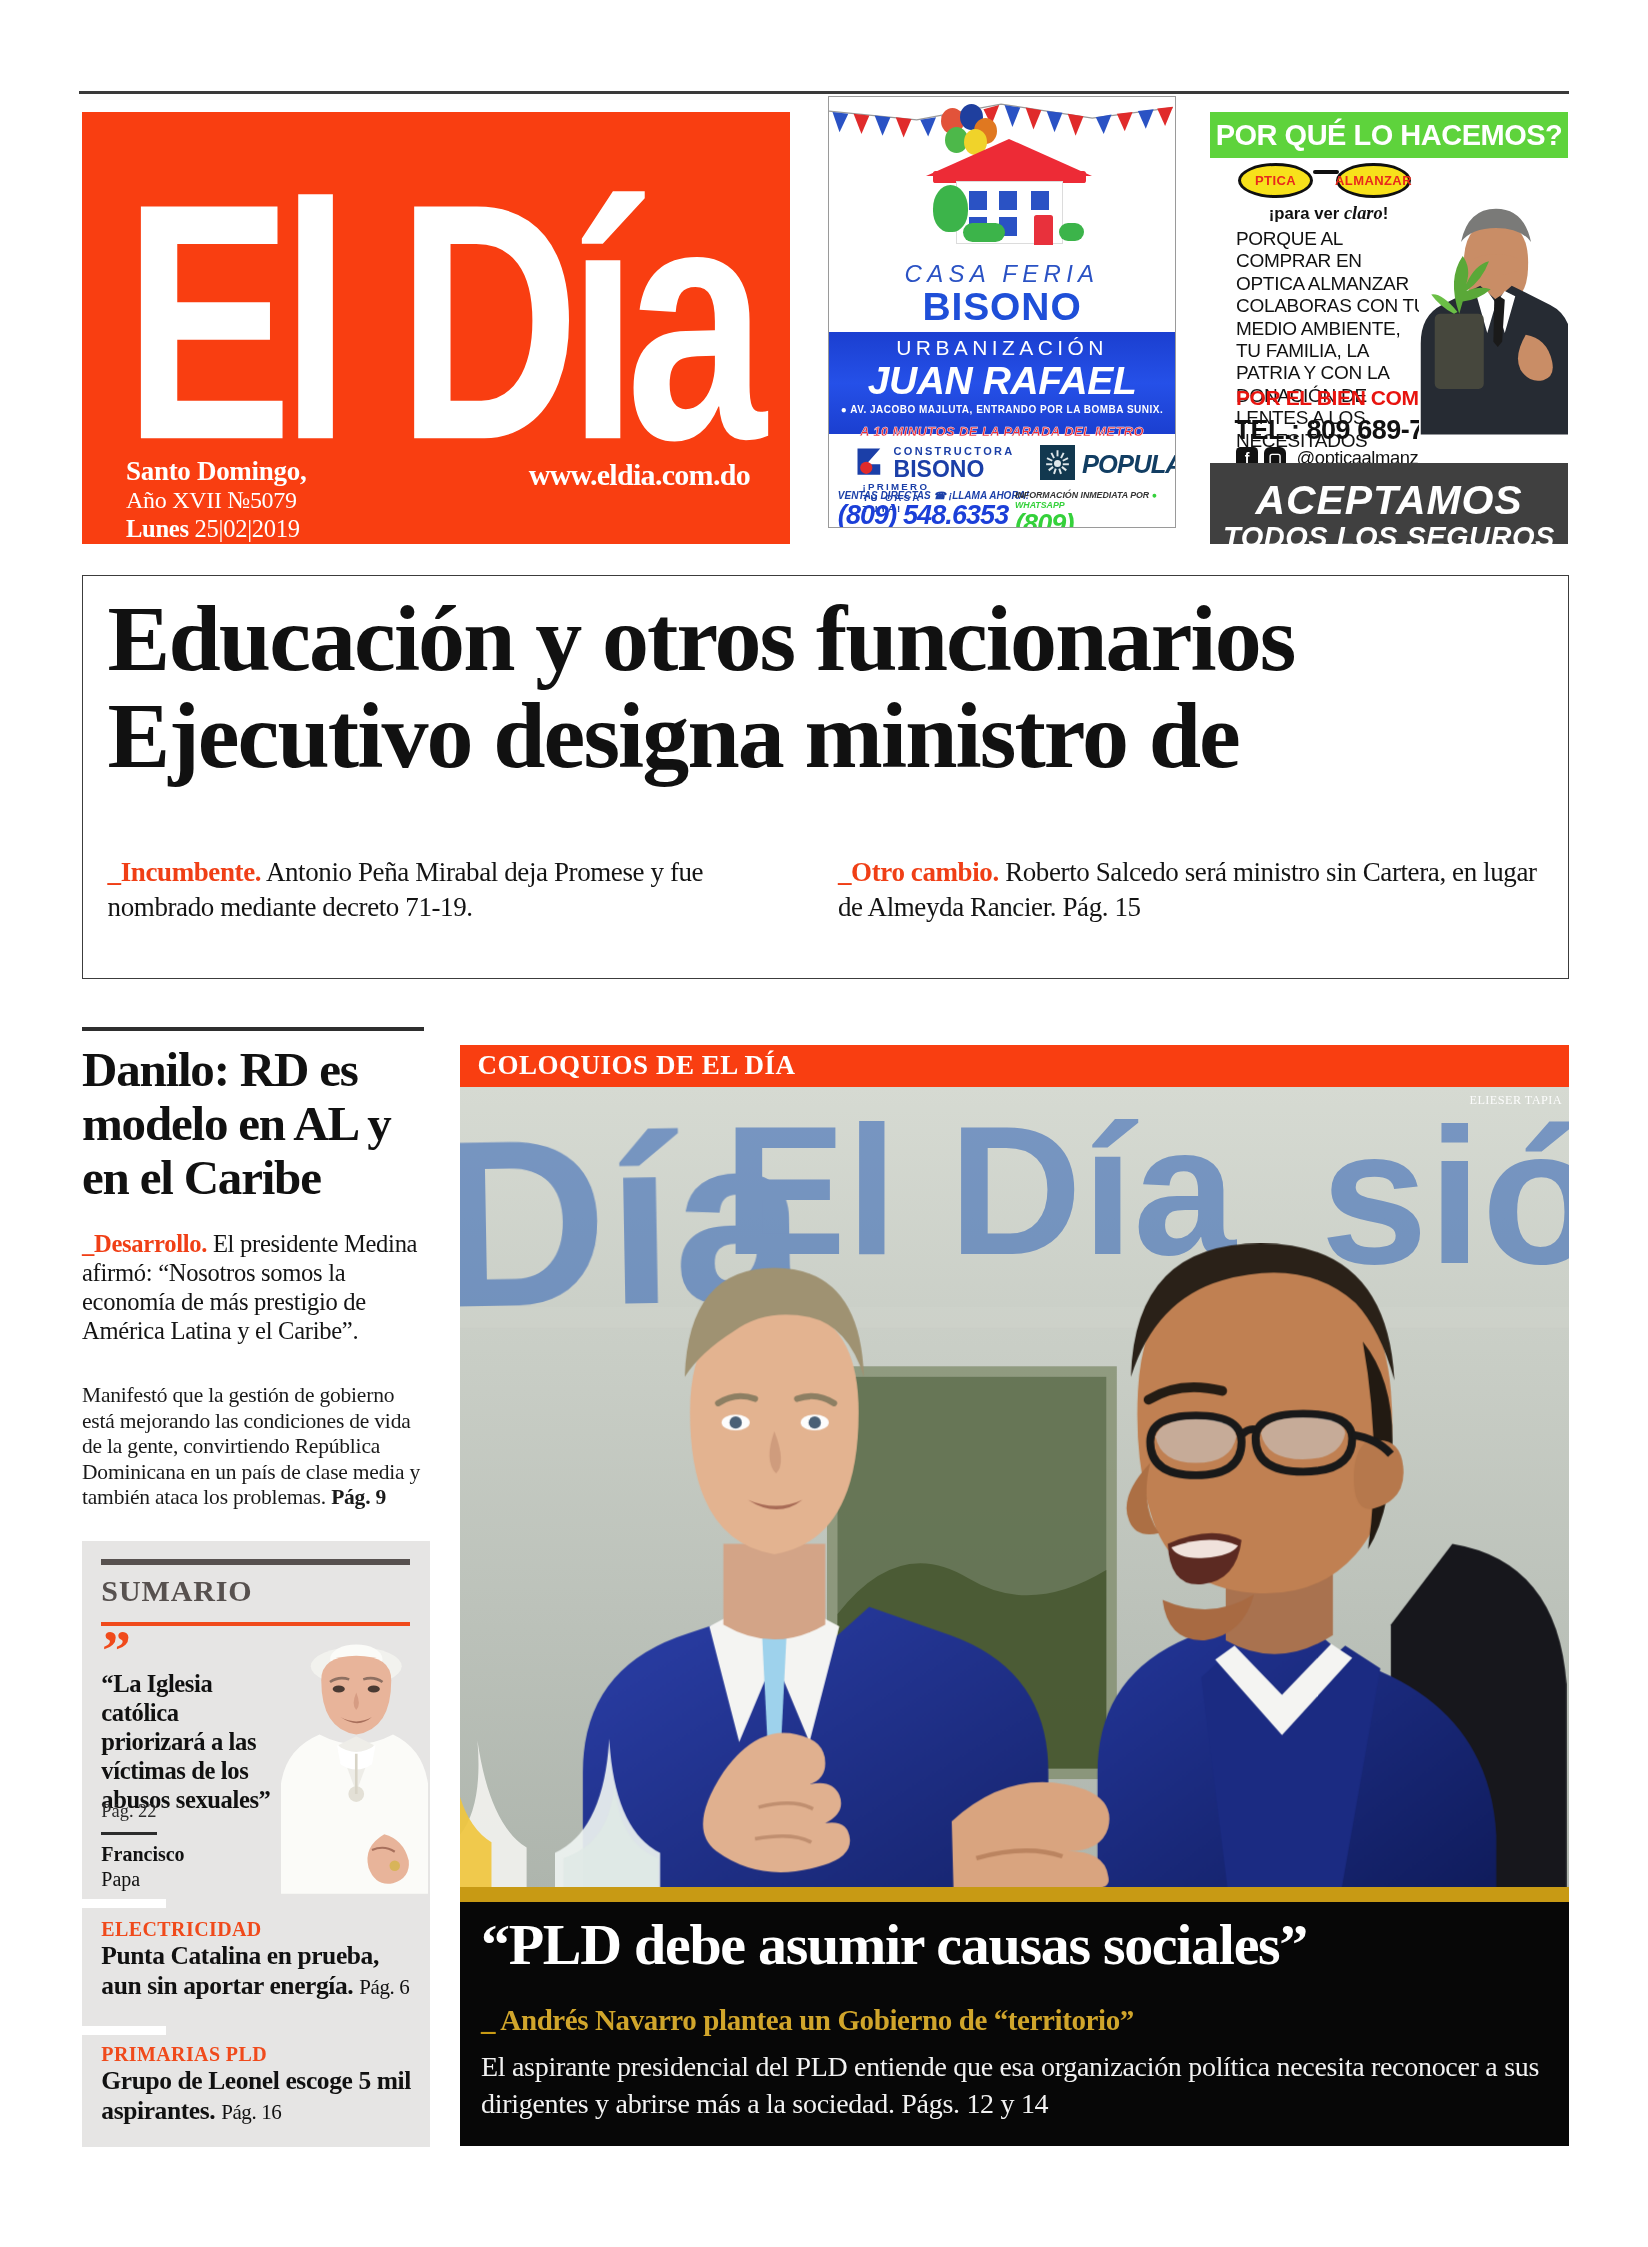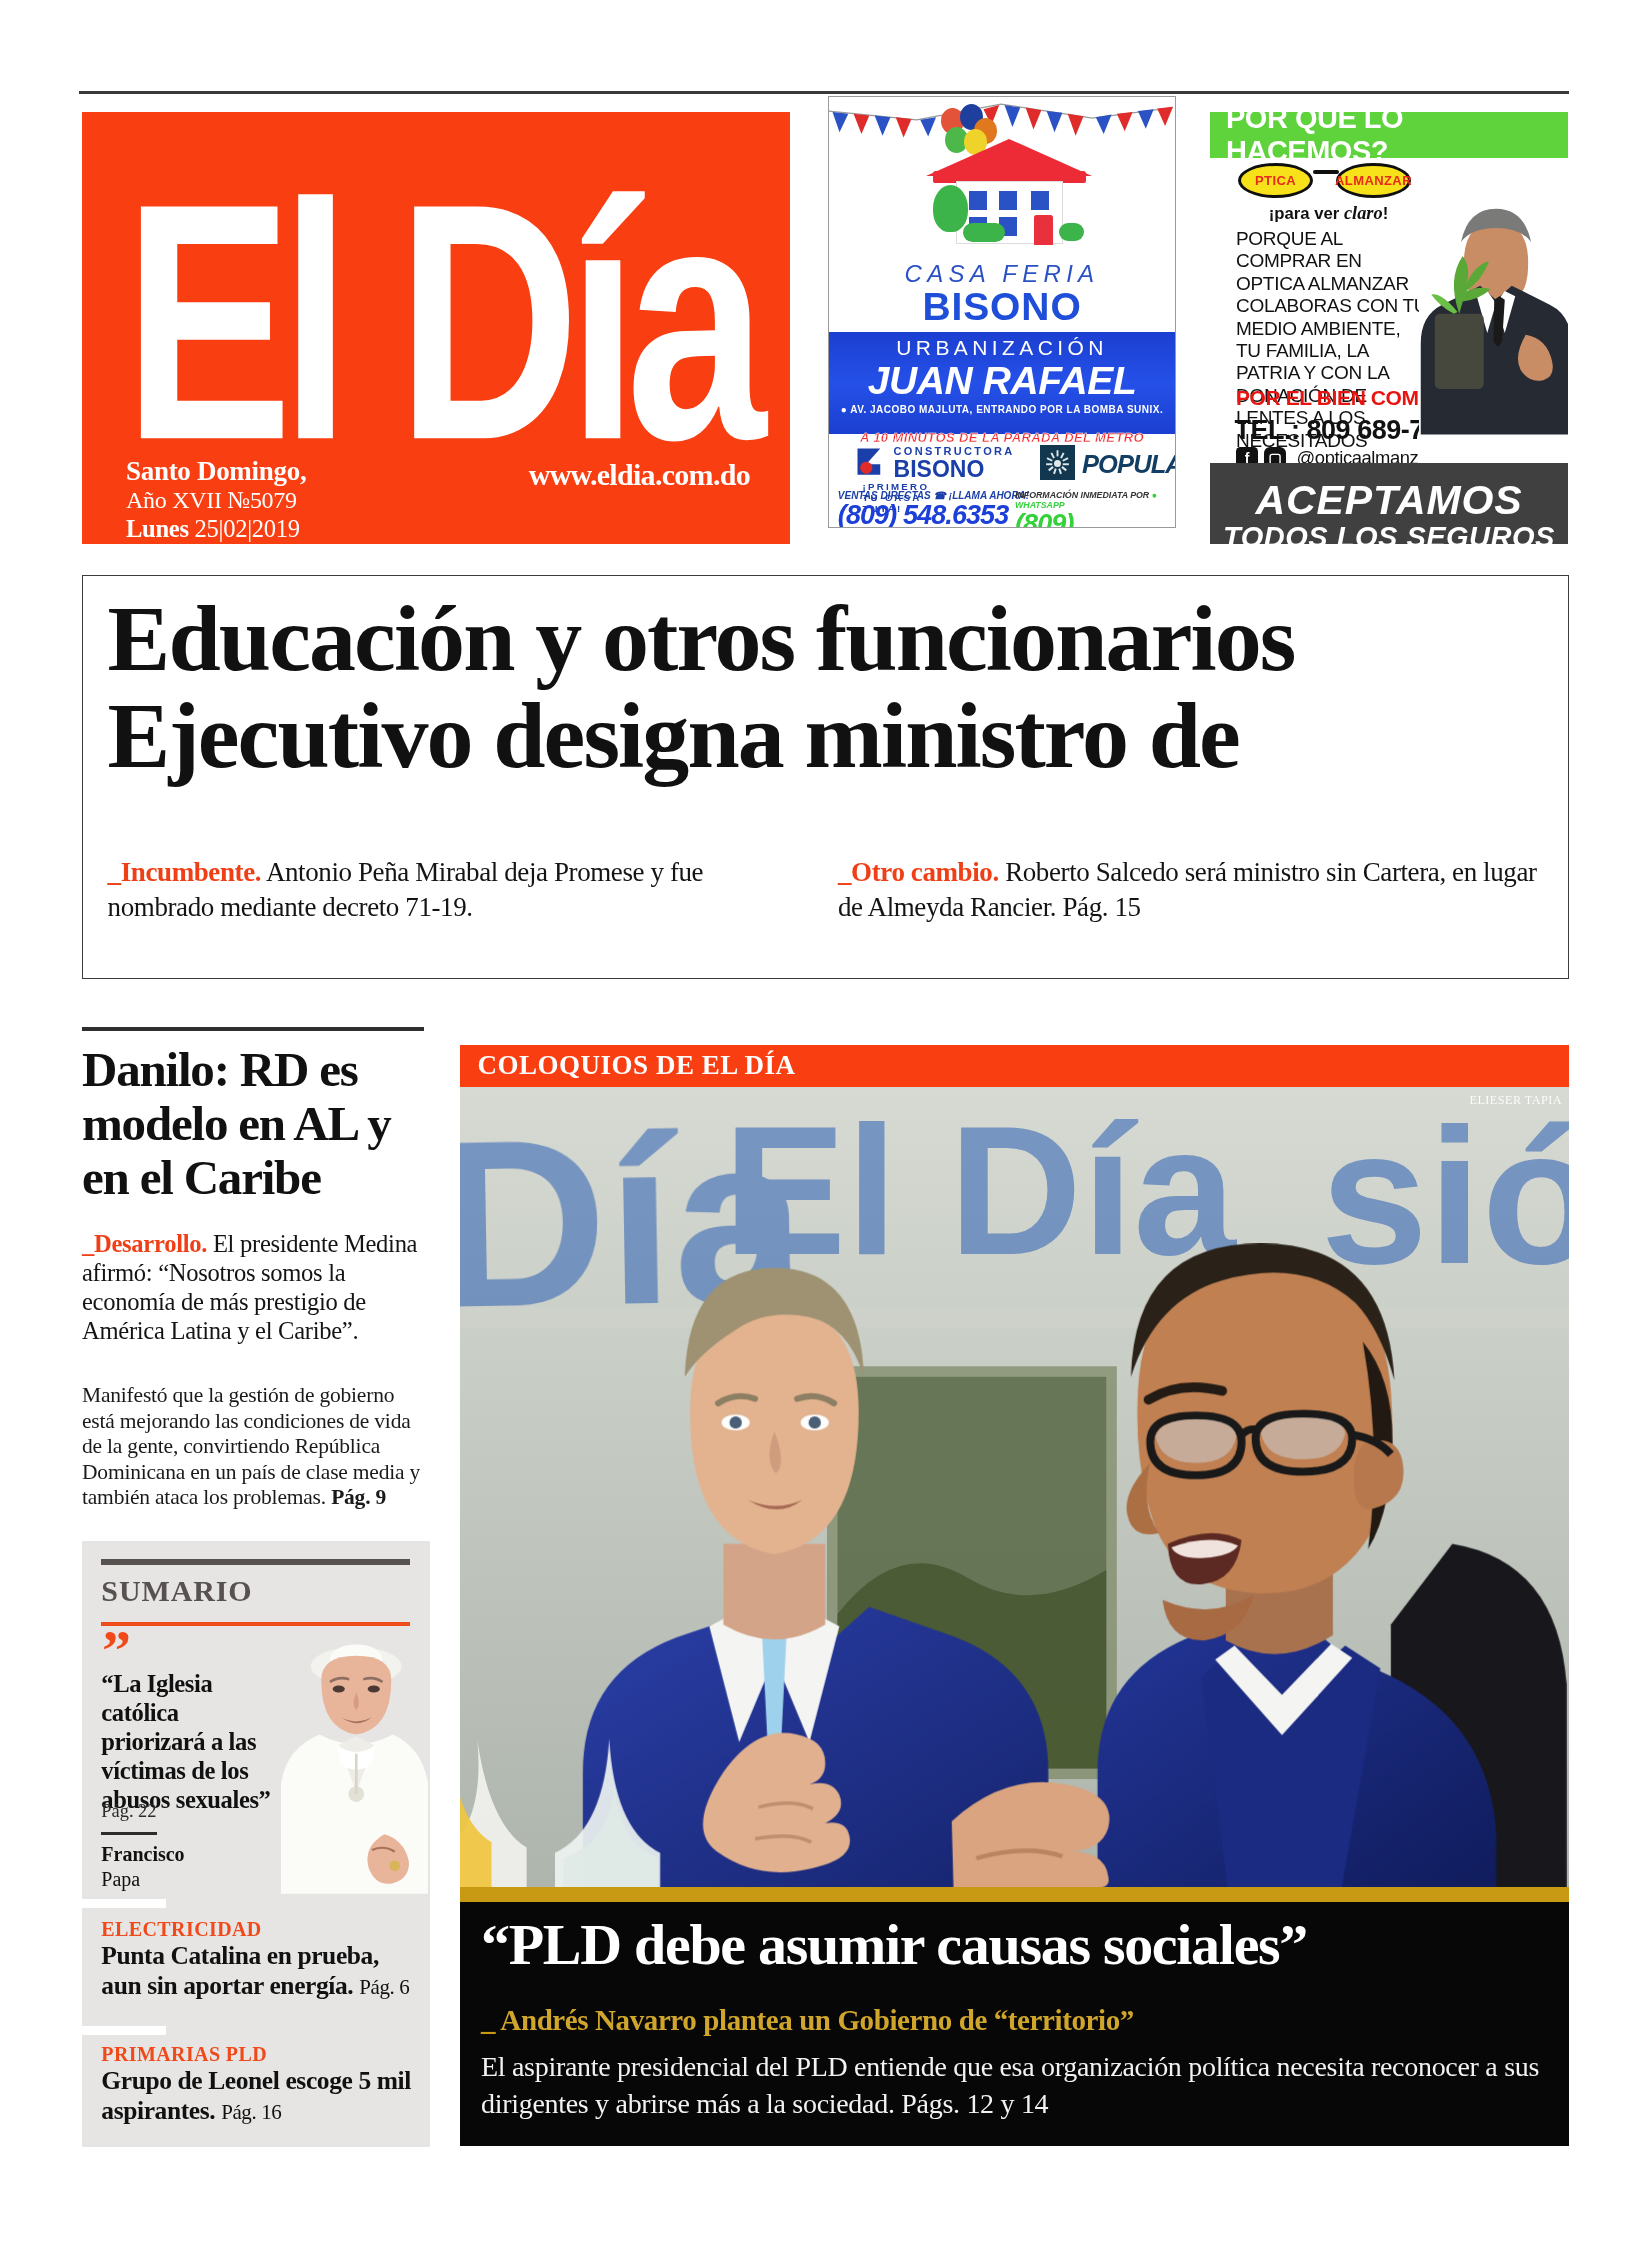--- a/index.html
+++ b/index.html
@@ -88,21 +88,21 @@
     position:absolute; left:0; top:235px; width:100%; height:102px;
     background:#1d42d8;
     background-image: linear-gradient(180deg,#1b3fd0 0%, #2550e8 50%, #1b3fd0 100%);
   }
   .bb-urban { color:#fff; text-align:center; font-size:21px; letter-spacing:4.4px; margin-top:4.4px; }
   .bb-name {
     color:#fff; text-align:center; font-size:39px; font-weight:700;
     font-style:italic; letter-spacing:-0.4px; line-height:39px; margin-top:0.9px;
   }
   .bb-addr { color:#fff; text-align:center; font-size:10px; font-weight:700; letter-spacing:0.5px; margin-top:3.5px;}
-  .bb-metro { color:#ef2b32; text-align:center; font-size:13px; font-weight:700; font-style:italic; letter-spacing:0.4px; margin-top:15px;text-decoration:underline; -webkit-text-stroke:0.4px #fff;}
+  .bb-metro { color:#ef2b32; text-align:center; font-size:13px; font-weight:700; font-style:italic; letter-spacing:0.4px; margin-top:9px;text-decoration:underline; -webkit-text-stroke:0.4px #fff;}
   .logos-row { position:absolute; left:0; top:344px; width:100%; height:49px;}
   .c-bisono { position:absolute; left:24.6px; top:1.8px; }
   .cb-swatch { position:absolute; left:0; top:1.8px; width:35px; height:35px; }
   .cb-t1 { position:absolute; left:40px; top:1.8px; font-size:11px; letter-spacing:2.3px; color:#1b3fa8; font-weight:700;}
   .cb-t2 { position:absolute; left:40px; top:13px; font-size:23px; letter-spacing:0px; color:#1b3fa8; font-weight:700;}
   .cb-t3 { position:absolute; left:8.8px; top:38px; font-size:9.7px; letter-spacing:2.3px; color:#1b3fa8; font-weight:700;}
   .popular { position:absolute; left:211px; top:3.5px; }
   .pop-mark { position:absolute; left:0; top:0; width:35px; height:35px; background:#12384f;}
   .pop-txt { position:absolute; left:42px; top:5.3px; font-size:25.5px; font-style:italic; font-weight:700; color:#123e63; letter-spacing:-0.9px;}
   .phones { position:absolute; left:0; top:393px; width:100%; }
@@ -117,21 +117,21 @@
   
   .ad-optica {
     position: absolute; left: 1210px; top: 112px; width: 358px; height: 432px;
     background:#ffffff; overflow:hidden;
     font-family: "Liberation Sans", sans-serif;
   }
   .op-top {
     position:absolute; left:0; top:0; width:100%; height:46px; background:#5ed33c;
     display:flex; align-items:center; justify-content:center;
   }
-  .op-top span { color:#fff; font-size:29px; font-weight:700; letter-spacing:-0.5px;margin-left:16px; }
+  .op-top span { color:#fff; font-size:29px; font-weight:700; letter-spacing:-0.5px; }
   .op-glasses { position:absolute; left:28px; top:51px; width:176px; height:37px; }
   .lens {
     position:absolute; top:0; width:75px; height:35px; border-radius:50%;
     background:#f7e11b; border:3.5px solid #0f0f0f;
     display:flex; align-items:center; justify-content:center;
   }
   .lens span { font-size:13px; font-weight:700; color:#e8291c; letter-spacing:0.4px;}
   .bridge { position:absolute; left:75px; top:7px; width:26px; height:3.5px; background:#0f0f0f; border-radius:2.6px;}
   .op-claro {
     position:absolute; left:35px; top:91px; width:167px; text-align:center;

